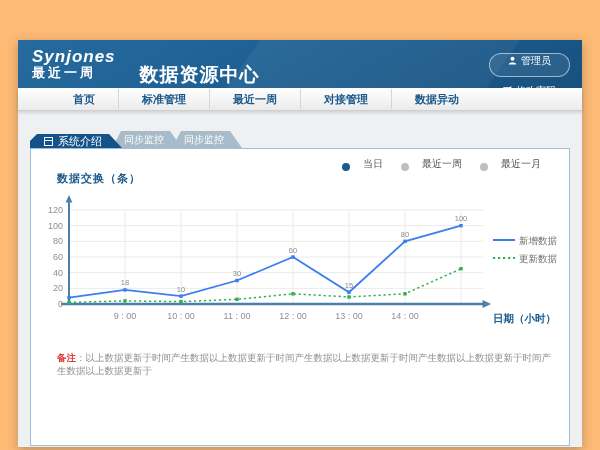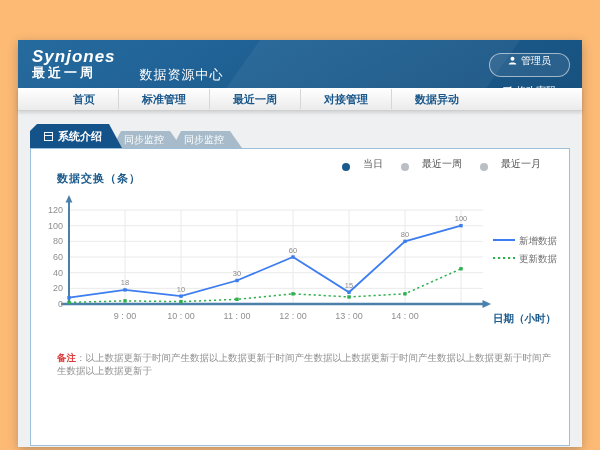--- a/index.html
+++ b/index.html
@@ -11,40 +11,40 @@
 
   
   .hdr{position:relative;height:48px;overflow:hidden;
        background:linear-gradient(150deg,#266b9e 0%,#1d5d90 55%,#17517f 100%);
        display:flex;align-items:center;}
   .hdr::after{content:"";position:absolute;right:90px;top:-20px;width:260px;height:120px;
        background:rgba(255,255,255,.05);transform:skewX(-35deg);}
   .logo{margin-left:14px;color:#fff;line-height:1.05;z-index:2;}
   .logo-en{font-size:17px;font-weight:bold;letter-spacing:1px;font-style:italic;}
   .logo-cn{font-size:13px;font-weight:bold;letter-spacing:3px;}
-  .app-title{color:#fff;font-size:13px;margin-left:24px;margin-top:22px;letter-spacing:1px;z-index:2;}
+  .app-title{color:#fff;font-size:19px;margin-left:24px;margin-top:22px;letter-spacing:1px;z-index:2;font-weight:bold;}
   .user-pill{position:absolute;right:12px;top:13px;height:22px;display:flex;align-items:center;
        gap:16px;padding:0 13px;border:1px solid rgba(255,255,255,.55);border-radius:12px;
        background:rgba(255,255,255,.08);z-index:3;flex-direction:column;}
   .u-item{display:flex;align-items:center;gap:4px;color:#fff;font-size:10px;cursor:pointer;white-space:nowrap;}
 
   
   .nav{height:22px;background:linear-gradient(#ffffff,#ebebeb);
        border-bottom:1px solid #cfcfcf;display:flex;align-items:center;
        padding-left:32px;box-shadow:0 2px 3px rgba(0,0,0,.12);position:relative;z-index:2;}
   .nav-item{font-size:11px;font-weight:bold;color:#1a578b;padding:0 23px;line-height:20px;cursor:pointer;}
   .nav-item + .nav-item{border-left:1px solid #d6d6d6;}
 
   
   .content{position:relative;height:336px;background:#eef0f1;}
   .tabs{position:absolute;left:12px;top:17px;height:20px;display:flex;align-items:flex-end;}
   .tab{position:relative;display:flex;align-items:center;gap:5px;color:#fff;cursor:pointer;
        height:17px;padding:0 18px 0 12px;font-size:10px;background:#a7bbca;margin-left:-10px;
        clip-path:polygon(0 100%,9px 0,calc(100% - 12px) 0,100% 100%);z-index:1;}
-  .tab.active{height:24px;background:#14528a;font-weight:bold;font-size:11px;margin-left:0;
+  .tab.active{height:14px;background:#14528a;font-weight:normal;font-size:11px;margin-left:0;
        padding:0 20px 0 14px;z-index:3;
        clip-path:polygon(0 100%,0 7px,7px 0,calc(100% - 13px) 0,100% 100%);}
   .tab-icon{display:inline-block;width:7px;height:7px;border:1px solid rgba(255,255,255,.95);
        background:linear-gradient(transparent 2px,rgba(255,255,255,.95) 2px,rgba(255,255,255,.95) 3px,transparent 3px);}
 
   .card{position:absolute;left:12px;top:37px;width:540px;height:298px;background:#fff;
         border:1px solid #9cc0da;box-sizing:border-box;}
 
   .radios{position:absolute;top:8px;right:28px;display:flex;gap:18px;}
   .radio{display:flex;align-items:flex-end;gap:13px;font-size:10px;color:#555;cursor:pointer;}

